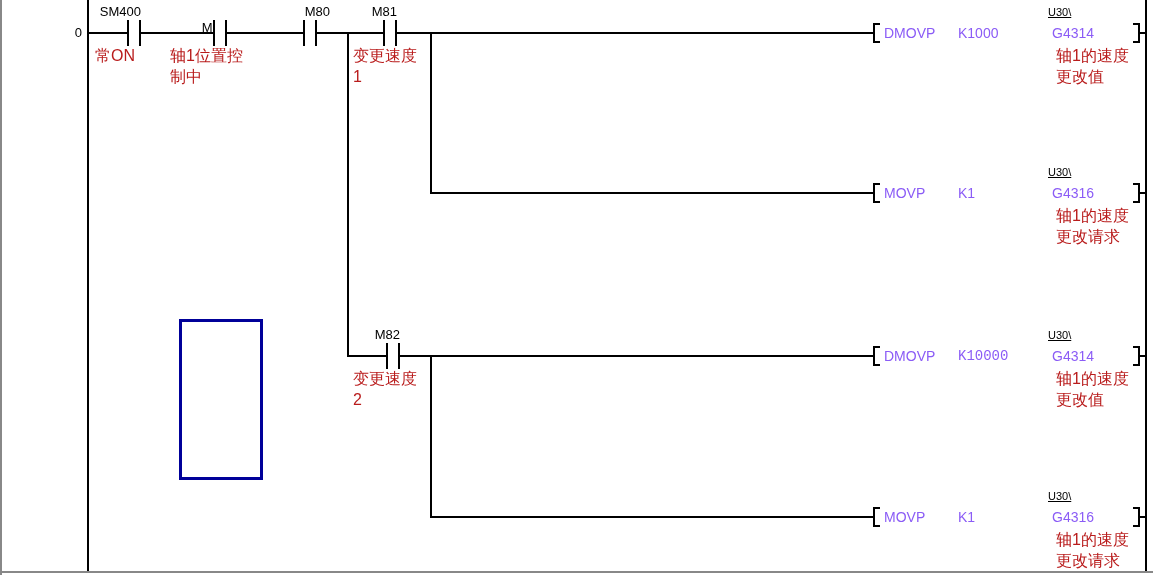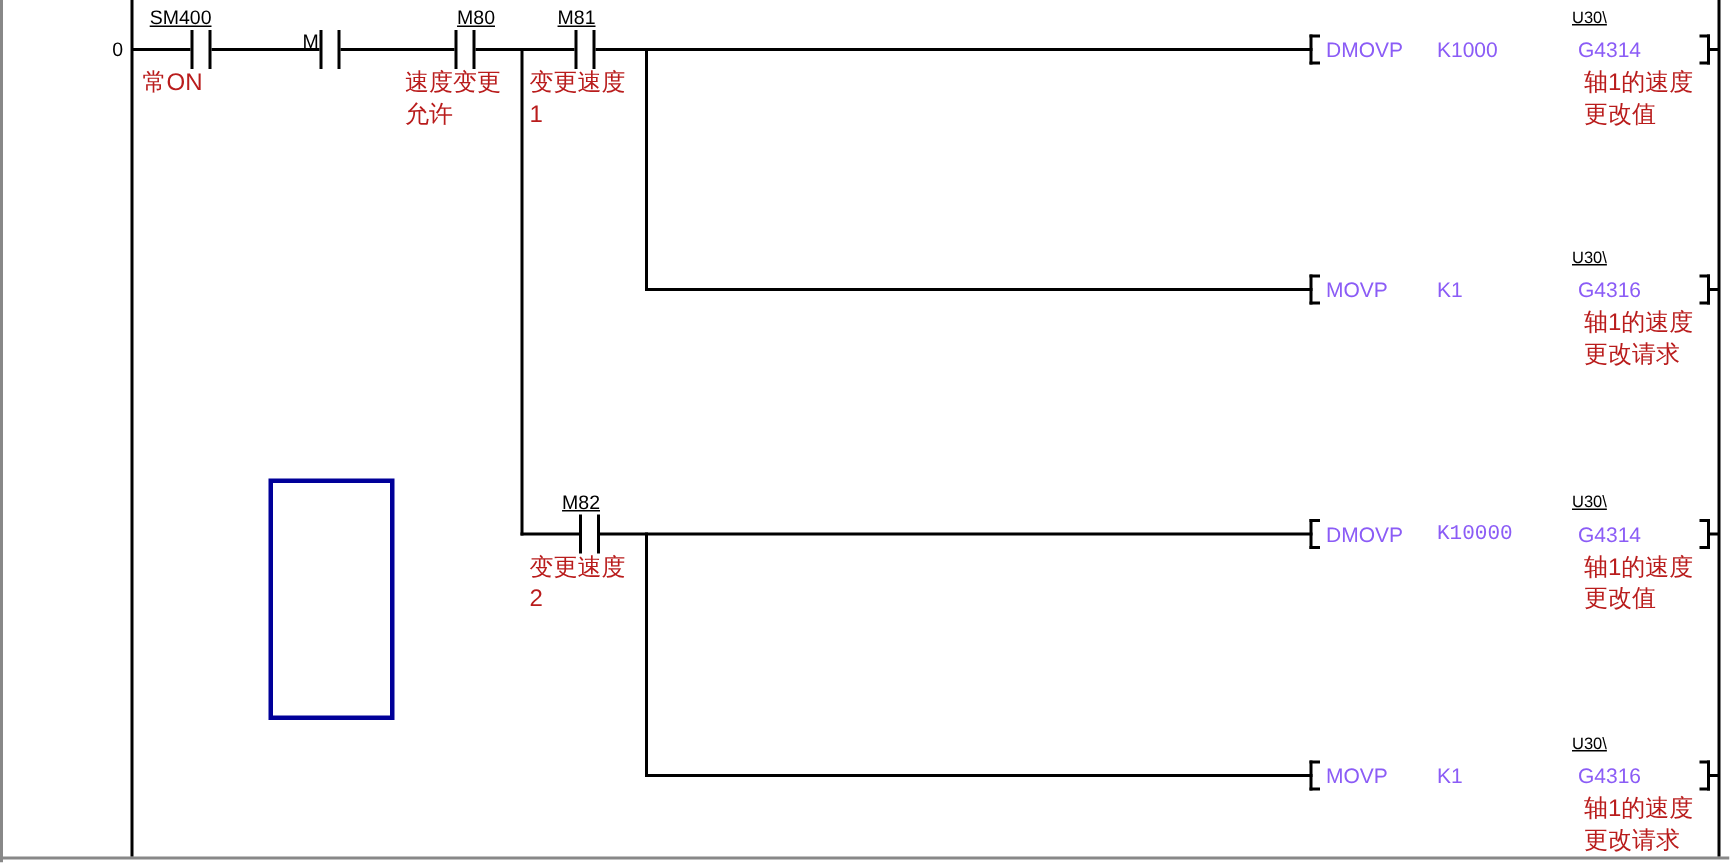--- a/index.html
+++ b/index.html
@@ -2,21 +2,21 @@
 <html><head>
 <meta charset="utf-8">
 <style>
   html,body{margin:0;padding:0;}
   body{font-family:"Liberation Sans","DejaVu Sans",sans-serif;background:#fff;}
   #canvas{position:relative;width:1153px;height:575px;background:#ffffff;overflow:hidden;}
   .wire{position:absolute;background:#000;}
   .gray-border{position:absolute;background:#888;}
   .rail{position:absolute;background:#000;width:2px;}
   .contact{position:absolute;width:14px;height:26px;background:#fff;border-left:2px solid #000;border-right:2px solid #000;box-sizing:border-box;z-index:3;}
-  .dev-label{position:absolute;width:70px;text-align:right;font-size:13px;color:#000;white-space:nowrap;z-index:2;text-decoration:underline;}
+  .dev-label{position:absolute;width:70px;text-align:right;font-size:13px;color:#000;white-space:nowrap;z-index:2;}
   .comment{position:absolute;font-size:16px;line-height:21px;color:#b91c1c;white-space:nowrap;z-index:2;}
   .comment span{display:block;}
   .bracket{position:absolute;width:7px;height:20px;box-sizing:border-box;z-index:3;}
   .bracket.left{border-left:2px solid #000;border-top:2px solid #000;border-bottom:2px solid #000;}
   .bracket.right{border-right:2px solid #000;border-top:2px solid #000;border-bottom:2px solid #000;}
   .instr-text{position:absolute;font-size:14px;color:#8b5cf6;white-space:nowrap;z-index:2;}
   .dev-prefix{position:absolute;font-size:11px;color:#000;white-space:nowrap;z-index:2;text-decoration:underline;}
   .step-no{position:absolute;font-size:13px;color:#000;text-align:right;width:20px;}
   .sel-rect{position:absolute;border:3px solid #000099;background:transparent;z-index:4;}
 </style>
@@ -48,27 +48,27 @@
   <div class="wire" style="left:1139px;top:516px;width:7px;height:2px;"></div>
 
   <div class="contact" style="left:127px;top:20px;"></div>
   <div class="dev-label" style="left:71px;top:4px;">SM400</div>
   <div class="comment" style="left:95px;top:45px;">
     <span>常ON</span>
   </div>
 
   <div class="contact" style="left:213px;top:20px;"></div>
   <div class="dev-label" style="left:157px;top:20px;">M79</div>
+  <div class="comment" style="left:170px;top:45px;">
+    <span>轴1位置控</span>
+    <span>制中</span>
+  </div>
 
   <div class="contact" style="left:303px;top:20px;"></div>
   <div class="dev-label" style="left:260px;top:4px;">M80</div>
-  <div class="comment" style="left:270px;top:45px;">
-    <span>速度变更</span>
-    <span>允许</span>
-  </div>
 
   <div class="contact" style="left:383px;top:20px;"></div>
   <div class="dev-label" style="left:327px;top:4px;">M81</div>
   <div class="comment" style="left:353px;top:45px;">
     <span>变更速度</span>
     <span>1</span>
   </div>
 
   <div class="contact" style="left:386px;top:343px;"></div>
   <div class="dev-label" style="left:330px;top:327px;">M82</div>

